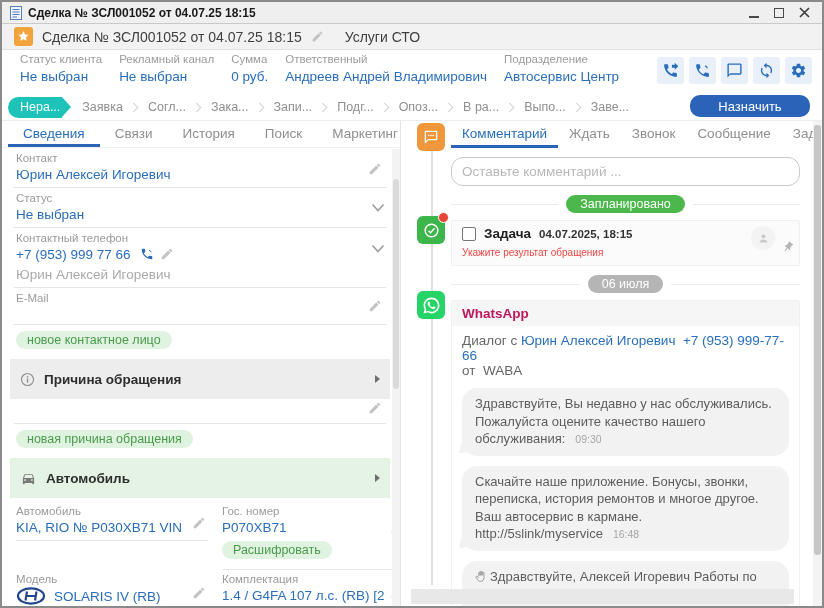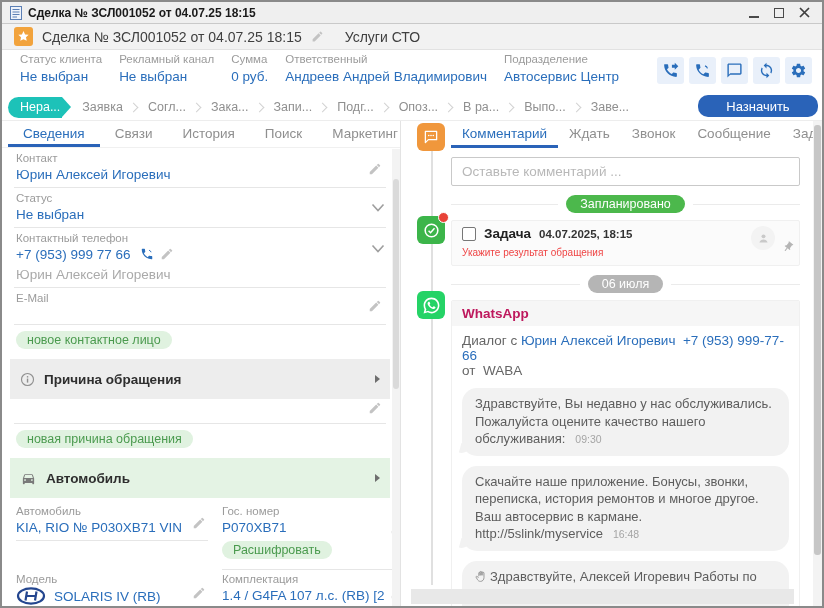--- a/index.html
+++ b/index.html
@@ -36,21 +36,21 @@
   
   .pipeline { height:26px; display:flex; align-items:center; padding-left:6px; position:relative; background:#fff; }
   .stage { font-size:12.5px; color:#8f8f8f; padding:0 6px; line-height:21px; white-space:nowrap; }
   .stage.active { background:#1dc2b8; color:#fff; border-radius:11px 0 0 11px;
                   padding:0 2px 0 12px; position:relative; margin-right:14px; }
   .stage.active::after { content:""; position:absolute; right:-9px; top:0;
                   border-left:9px solid #1dc2b8; border-top:10.5px solid transparent;
                   border-bottom:10.5px solid transparent; }
   .sep { width:7px; height:7px; border-top:1.4px solid #d2d2d2; border-right:1.4px solid #d2d2d2;
          transform:rotate(45deg); margin:0 5px 0 1px; flex:0 0 auto; }
-  .assign { position:absolute; right:4px; top:1px; width:120px; height:22px; background:#2a63b8;
+  .assign { position:absolute; right:12px; top:1px; width:120px; height:22px; background:#2a63b8;
             color:#fff; font-size:13px; border:none; border-radius:10px; cursor:pointer; }
 
   
   .main { display:flex; height:487px; border-top:1px solid #ededed; }
   .lpanel { width:399px; border-right:1px solid #e3e3e3; position:relative; overflow:hidden;
             padding:0 14px 0 12px; }
   .rpanel { flex:1; position:relative; overflow:hidden; }
 
   
   .ltabs { display:flex; height:27px; margin:0 -14px 0 -12px; padding-left:6px; border-bottom:1px solid #f0f0f0; }
@@ -92,21 +92,21 @@
   .tl-orange { background:#f0973c; top:2px; }
   .tl-task { background:#3cb54a; top:95px; }
   .tl-wa { background:#25d366; top:170px; }
   .badge-red { position:absolute; top:-4px; right:-4px; width:11px; height:11px; background:#e84338;
                border:1.5px solid #fff; border-radius:50%; }
 
   .rcontent { margin:0 22px 0 50px; }
   .rtabs { display:flex; height:27px; }
   .rtab { padding:0 11px; font-size:13.5px; color:#8f8f8f; line-height:25px; cursor:pointer; white-space:nowrap; }
   .rtab.active { color:#2a6ebb; border-bottom:3px solid #2a63b8; }
-  .cinput { width:100%; height:29px; margin-top:9px; border:1px solid #c9c9c9; border-radius:2px;
+  .cinput { width:100%; height:29px; margin-top:9px; border:1px solid #c9c9c9; border-radius:12px;
             font-family:inherit; font-size:13.5px; padding:0 10px; color:#444; }
   .cinput::placeholder { color:#b8b8b8; }
 
   .divrow { display:flex; align-items:center; margin-top:9px; }
   .divrow::before, .divrow::after { content:""; flex:1; border-top:1px solid #ebebeb; }
   .gpill { background:#4cb84c; color:#fff; font-size:12.5px; padding:2px 14px; border-radius:9px; margin:0 8px; white-space:nowrap; }
   .datepill { background:#b5b5b5; color:#fff; font-size:12.5px; padding:2px 14px; border-radius:9px; margin:0 8px; }
 
   .taskcard { margin-top:7px; background:#fbfbfb; border:1px solid #f0f0f0; border-radius:2px;
               padding:5px 10px 7px 10px; position:relative; }

